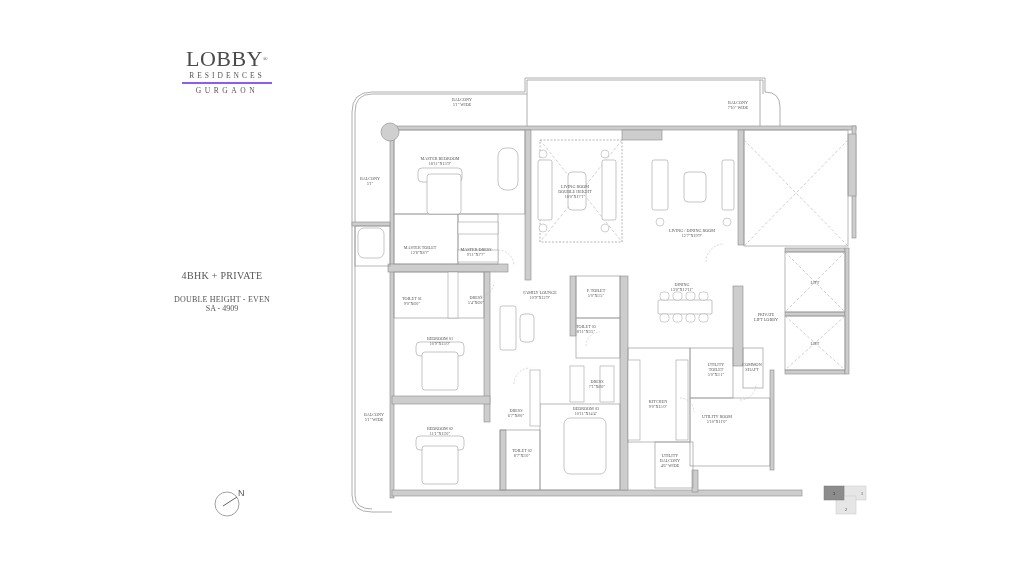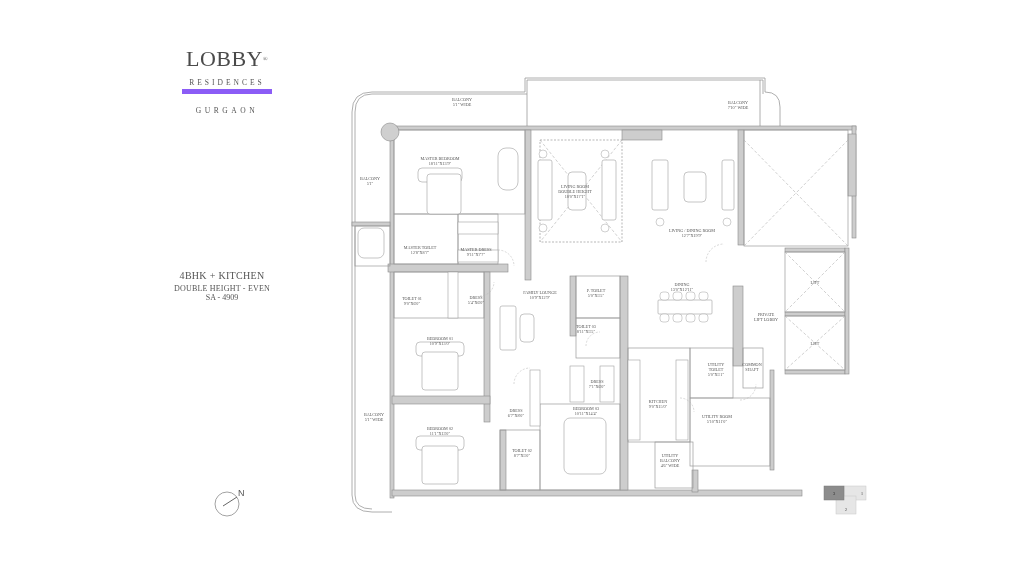--- a/index.html
+++ b/index.html
@@ -1,41 +1,41 @@
 <!DOCTYPE html>
 <html><head>
 <meta charset="utf-8">
 <style>
   html,body{margin:0;padding:0;background:#ffffff;}
   body{width:1024px;height:576px;position:relative;overflow:hidden;font-family:"Liberation Serif","DejaVu Serif",serif;color:#444;}
   .brand{position:absolute;left:182px;top:48px;width:90px;text-align:center;}
   .brand .t1{font-size:22px;letter-spacing:0.5px;color:#4a4a4a;line-height:22px;}
   .brand .t1 sup{font-size:6px;vertical-align:top;}
-  .brand .t2{font-size:7.5px;letter-spacing:3px;color:#555;margin-top:8px;padding-bottom:2px;border-bottom:5px solid #8b5cf6;}
-  .brand .t3{font-size:7.5px;letter-spacing:3.6px;color:#555;margin-top:12px;}
+  .brand .t2{font-size:7.5px;letter-spacing:3px;color:#555;margin-top:1px;padding-bottom:2px;border-bottom:2px solid #8b5cf6;}
+  .brand .t3{font-size:7.5px;letter-spacing:3.6px;color:#555;margin-top:2px;}
   .unit{position:absolute;left:162px;top:270px;width:120px;text-align:center;color:#555;}
   .unit .u1{font-size:10px;letter-spacing:0.3px;}
-  .unit .u2{font-size:8px;letter-spacing:0.2px;margin-top:3px;}
+  .unit .u2{font-size:8px;letter-spacing:0.2px;margin-top:14px;}
   .unit .u3{font-size:8px;}
   svg.plan{position:absolute;left:0;top:0;}
   .lbl{font-family:"Liberation Serif",serif;font-size:4.2px;fill:#555;text-anchor:middle;}
   .compass{position:absolute;left:213px;top:484px;}
   .keyplan{position:absolute;left:822px;top:484px;}
 </style>
 </head>
 <body>
 
 <div class="brand">
   <div class="t1"><span>LOBBY</span><sup>®</sup></div>
   <div class="t2">RESIDENCES</div>
   <div class="t3">GURGAON</div>
 </div>
 
 <div class="unit">
-  <div class="u1">4BHK + KITCHEN</div>
+  <div class="u1">4BHK + PRIVATE</div>
   <div class="u2">DOUBLE HEIGHT - EVEN</div>
   <div class="u3">SA - 4909</div>
 </div>
 
 <svg class="plan" width="1024" height="576" viewBox="0 0 1024 576">
   <g fill="none" stroke="#9a9a9a" stroke-width="0.8">
 
     <path d="M372 92 Q352 92 352 112 L352 495 Q352 512 372 512 L392 512"></path>
     <path d="M372 94 Q355 94 355 112 L355 495 Q355 509 372 509"></path>
     <path d="M372 92 L525 92 L525 78 L765 78 L765 92 Q780 92 780 107 L780 128"></path>

